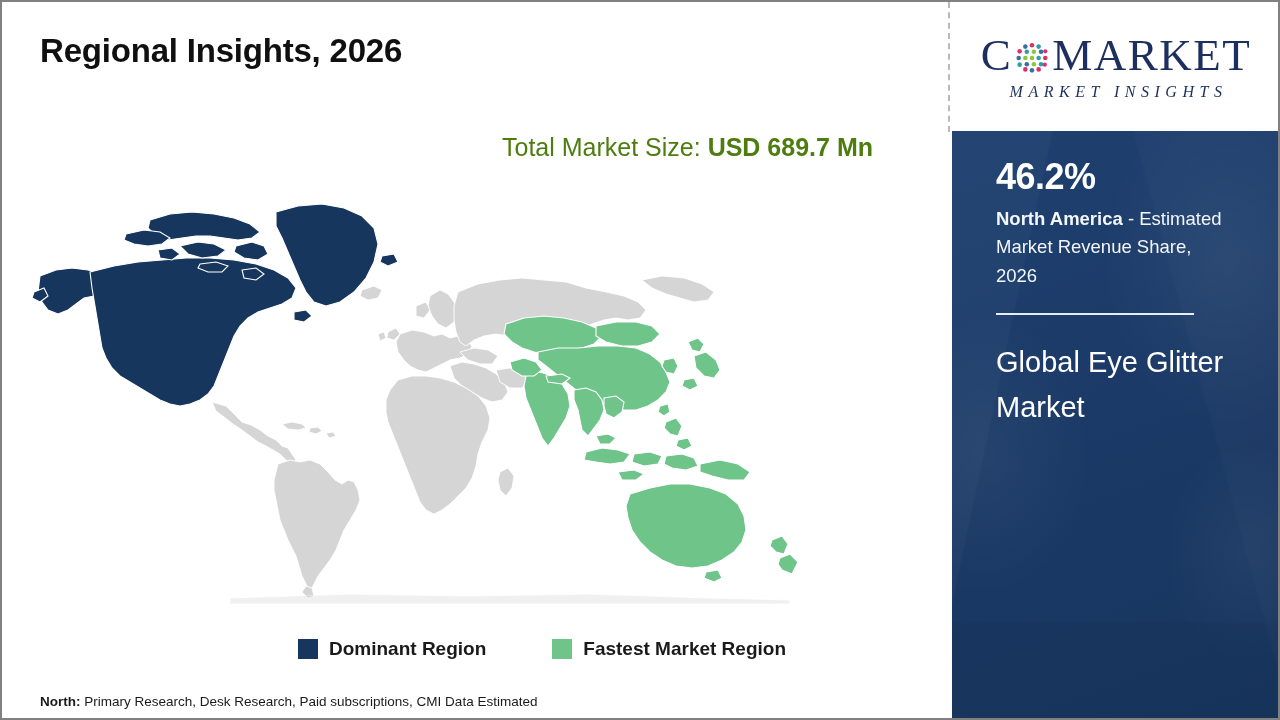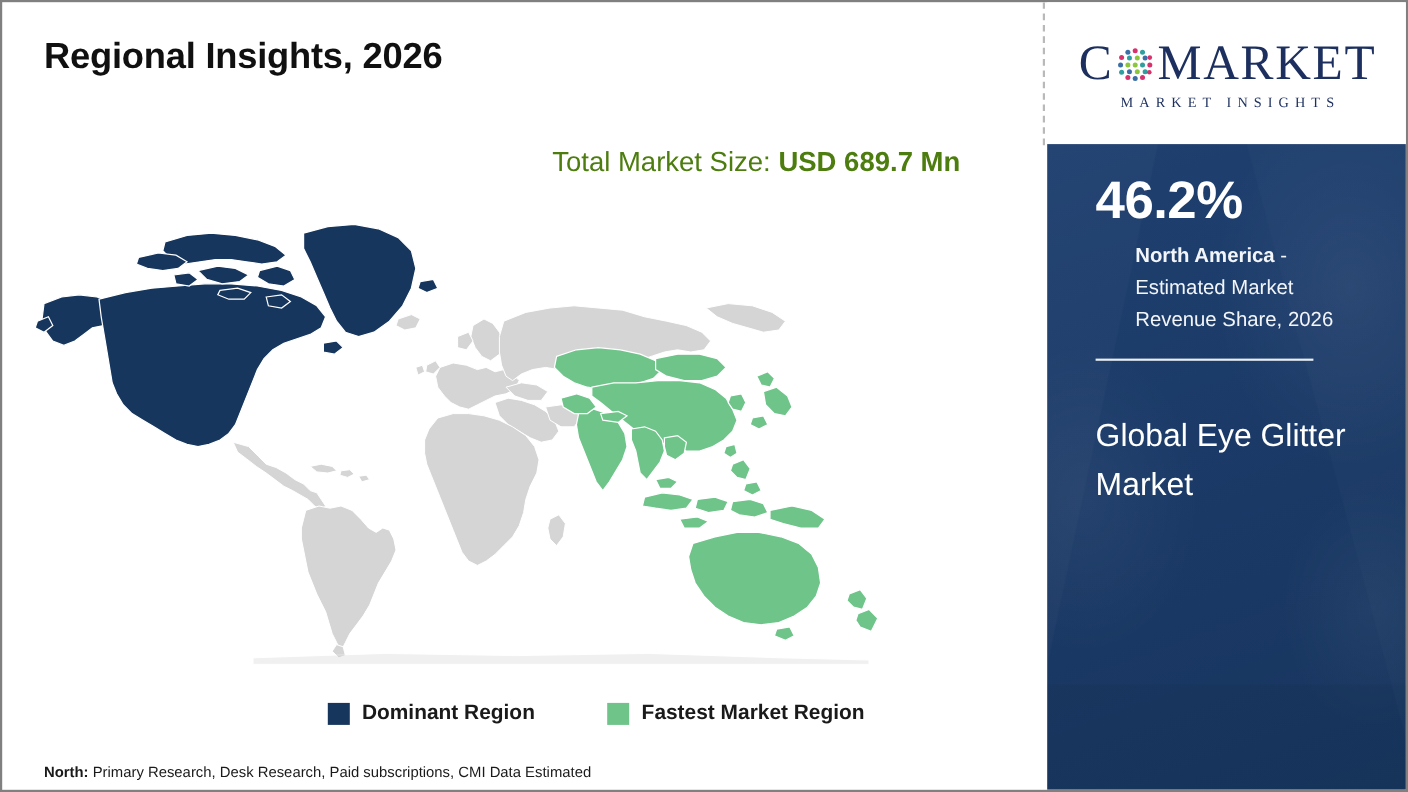--- a/index.html
+++ b/index.html
@@ -145,23 +145,24 @@
     width: 38px;
     height: 38px;
     margin: 0 1px;
     position: relative;
     top: 2px;
   }
   .logo-sub {
     margin-top: 6px;
     font-family: "Liberation Serif", serif;
     color: #1c2f5e;
-    font-size: 13px;
+    font-size: 16px;
     letter-spacing: 5.5px;
     padding-left: 5px;
+    font-style: italic;
   }
 
   
   .stat-panel {
     position: absolute;
     left: 950px;
     top: 129px;
     width: 328px;
     height: 587px;
     background:
@@ -178,43 +179,42 @@
     background:
       linear-gradient(102deg, rgba(255,255,255,0.05) 0 22%, rgba(255,255,255,0) 22.5% 100%),
       linear-gradient(255deg, rgba(255,255,255,0.035) 0 30%, rgba(255,255,255,0) 30.5% 100%),
       linear-gradient(0deg, rgba(0,0,0,0.07) 0 16%, rgba(0,0,0,0) 16.5% 100%);
   }
   .panel-content {
     position: relative;
     padding: 26px 44px 0 44px;
   }
   .stat-value {
-    font-size: 48px;
+    font-size: 36px;
     font-weight: bold;
     color: #ffffff;
     letter-spacing: -0.5px;
     line-height: 1.1;
   }
   .stat-caption {
     margin-top: 8px;
     font-size: 18.5px;
     color: #f2f5f9;
     line-height: 1.56;
     max-width: 262px;
-    margin-left: 36px;
   }
   .stat-caption .stat-region { font-weight: bold; }
   .panel-rule {
     margin-top: 22px;
     width: 198px;
     height: 0;
     border-top: 2px solid #e8eef5;
   }
   .market-name {
-    margin-top: 46px;
+    margin-top: 25px;
     font-size: 29px;
     color: #ffffff;
     line-height: 1.55;
     max-width: 250px;
   }
 </style>
 </head>
 <body>
 
 <div class="infographic">

